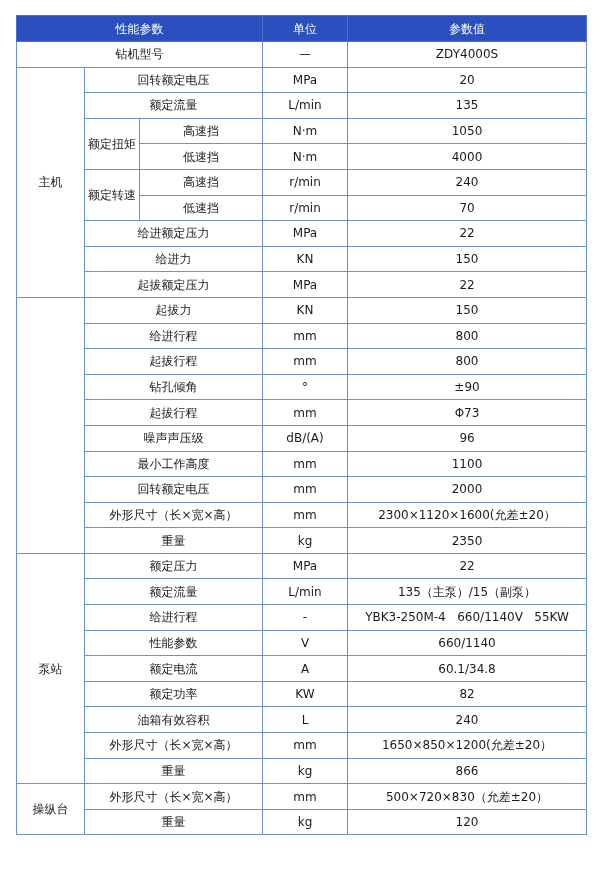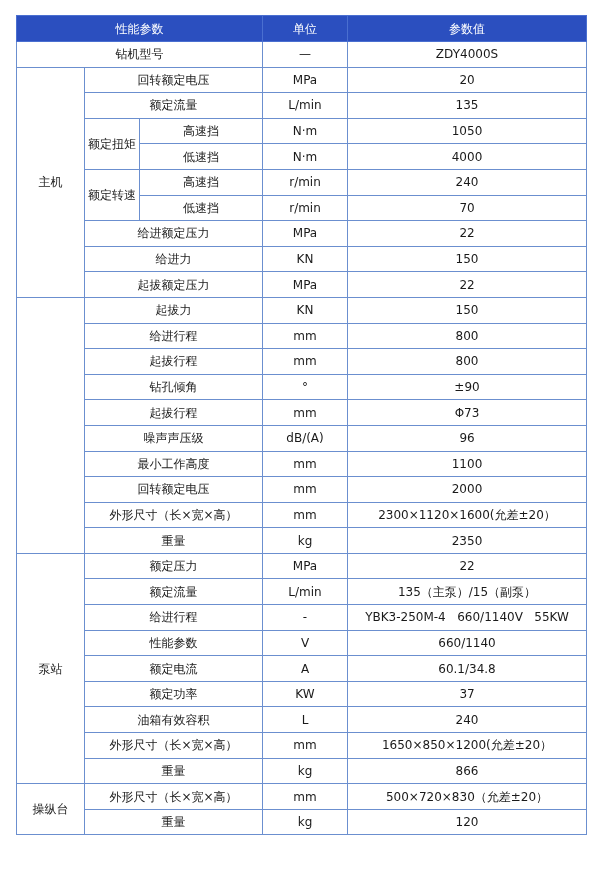--- a/index.html
+++ b/index.html
@@ -170,21 +170,21 @@
       <td>660/1140</td>
     </tr>
     <tr>
       <td colspan="2">额定电流</td>
       <td>A</td>
       <td>60.1/34.8</td>
     </tr>
     <tr>
       <td colspan="2">额定功率</td>
       <td>KW</td>
-      <td>37</td>
+      <td>82</td>
     </tr>
     <tr>
       <td colspan="2">油箱有效容积</td>
       <td>L</td>
       <td>240</td>
     </tr>
     <tr>
       <td colspan="2">外形尺寸（长×宽×高）</td>
       <td>mm</td>
       <td>1650×850×1200(允差±20）</td>

